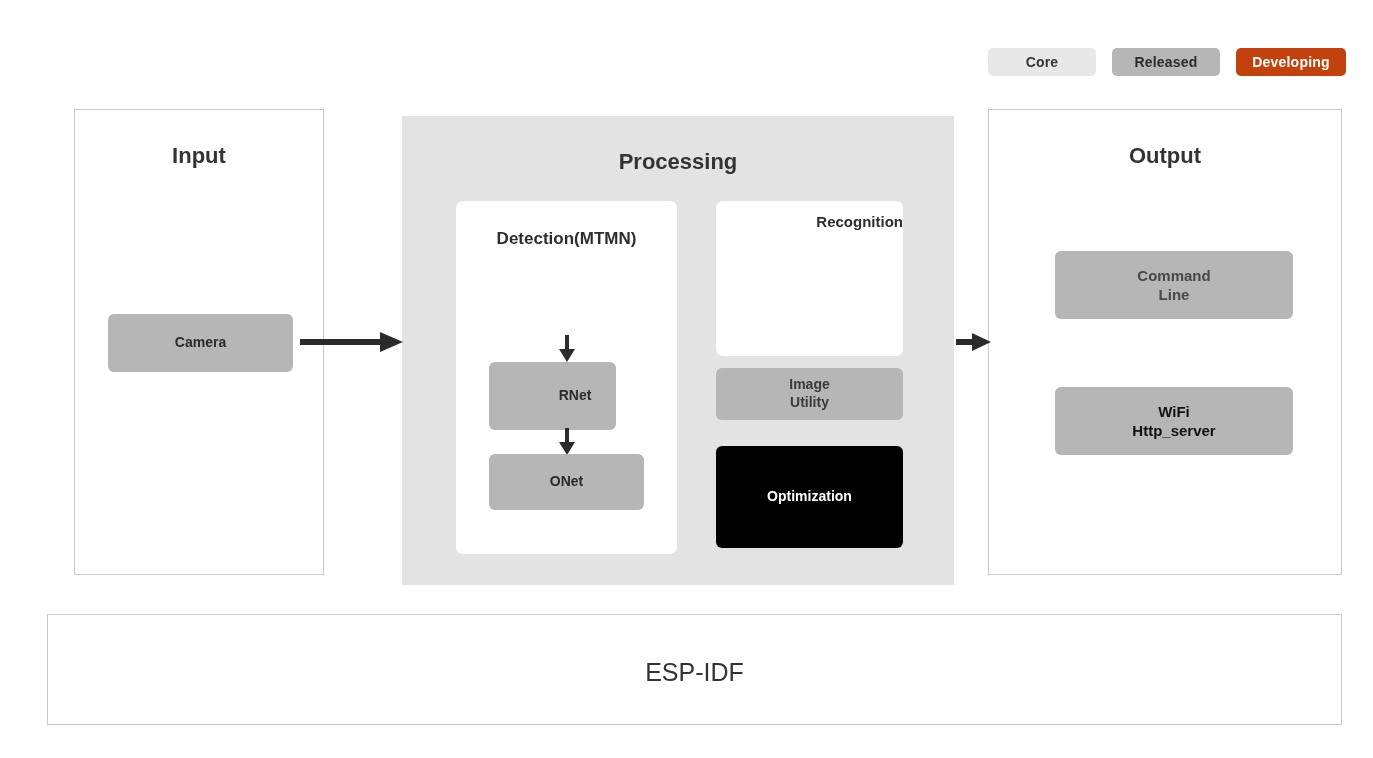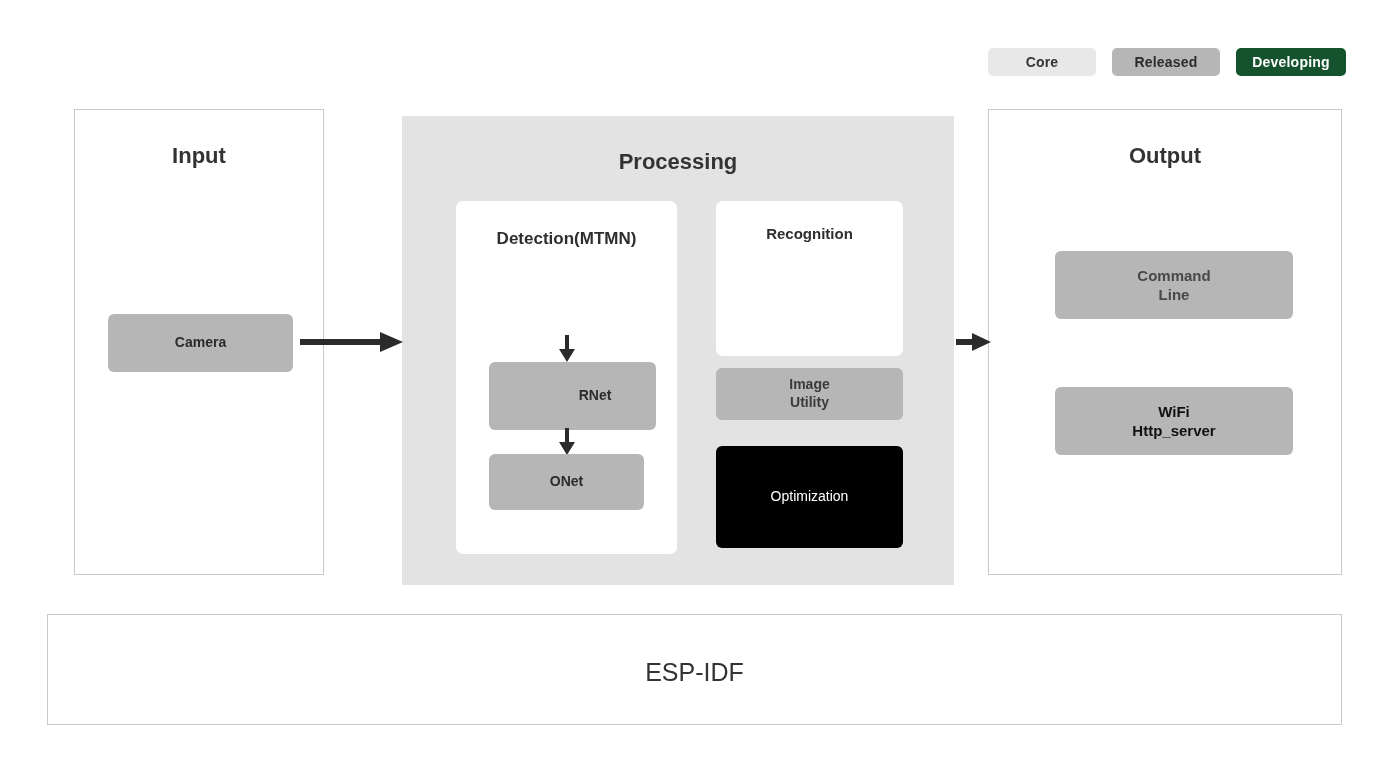--- a/index.html
+++ b/index.html
@@ -45,21 +45,21 @@
     background: #e8e8e8;
     color: #333333;
   }
   .chip-released {
     width: 108px;
     background: #b6b6b6;
     color: #2b2b2b;
   }
   .chip-developing {
     width: 110px;
-    background: #14532d;
+    background: #c2410c;
     color: #ffffff;
   }
 
   
   .panel {
     position: absolute;
     box-sizing: border-box;
   }
   .panel-outline {
     background: #ffffff;
@@ -128,21 +128,21 @@
   .subpanel-title {
     position: absolute;
     left: 0;
     right: 0;
     text-align: center;
     font-size: 17px;
     font-weight: bold;
     color: #2e2e2e;
   }
   #title-detection { top: 28px; }
-  #title-recognition { top: 24px; font-size: 15px; }
+  #title-recognition { top: 12px; font-size: 15px; text-align: right; }
 
   
   .node {
     position: absolute;
     box-sizing: border-box;
     border-radius: 6px;
     display: flex;
     align-items: center;
     justify-content: center;
     text-align: center;
@@ -173,21 +173,21 @@
     left: 33px;
     top: 68px;
     width: 155px;
     height: 68px;
     font-size: 14px;
     font-weight: bold;
   }
   #node-rnet {
     left: 33px;
     top: 161px;
-    width: 167px;
+    width: 127px;
     height: 68px;
     font-size: 14px;
     font-weight: bold;
     padding-left: 45px;
   }
   #node-onet {
     left: 33px;
     top: 253px;
     width: 155px;
     height: 56px;
@@ -214,21 +214,21 @@
     font-size: 14px;
     font-weight: bold;
     color: #3a3a3a;
   }
   #node-optimization {
     left: 314px;
     top: 330px;
     width: 187px;
     height: 102px;
     font-size: 14px;
-    font-weight: normal;
+    font-weight: bold;
   }
 
   
   #node-command-line {
     left: 66px;
     top: 141px;
     width: 238px;
     height: 68px;
     font-size: 15px;
     font-weight: bold;

